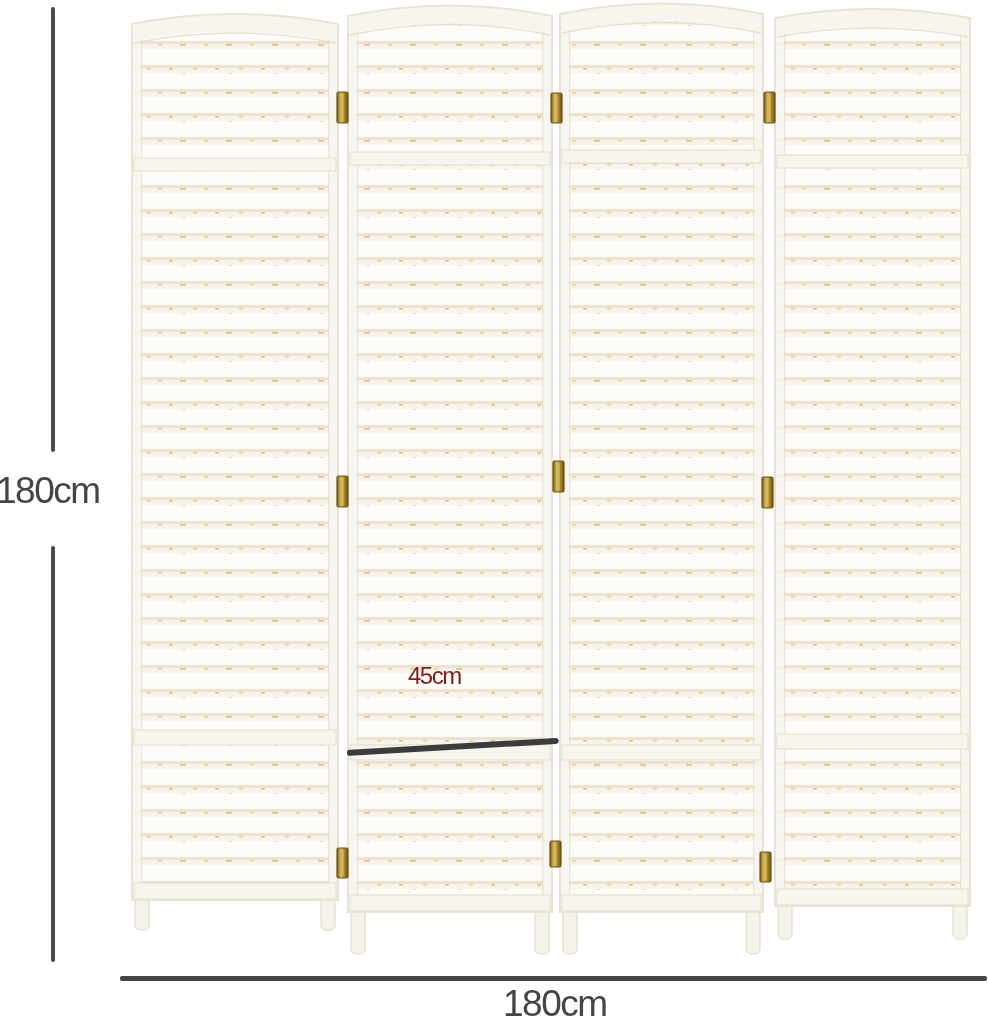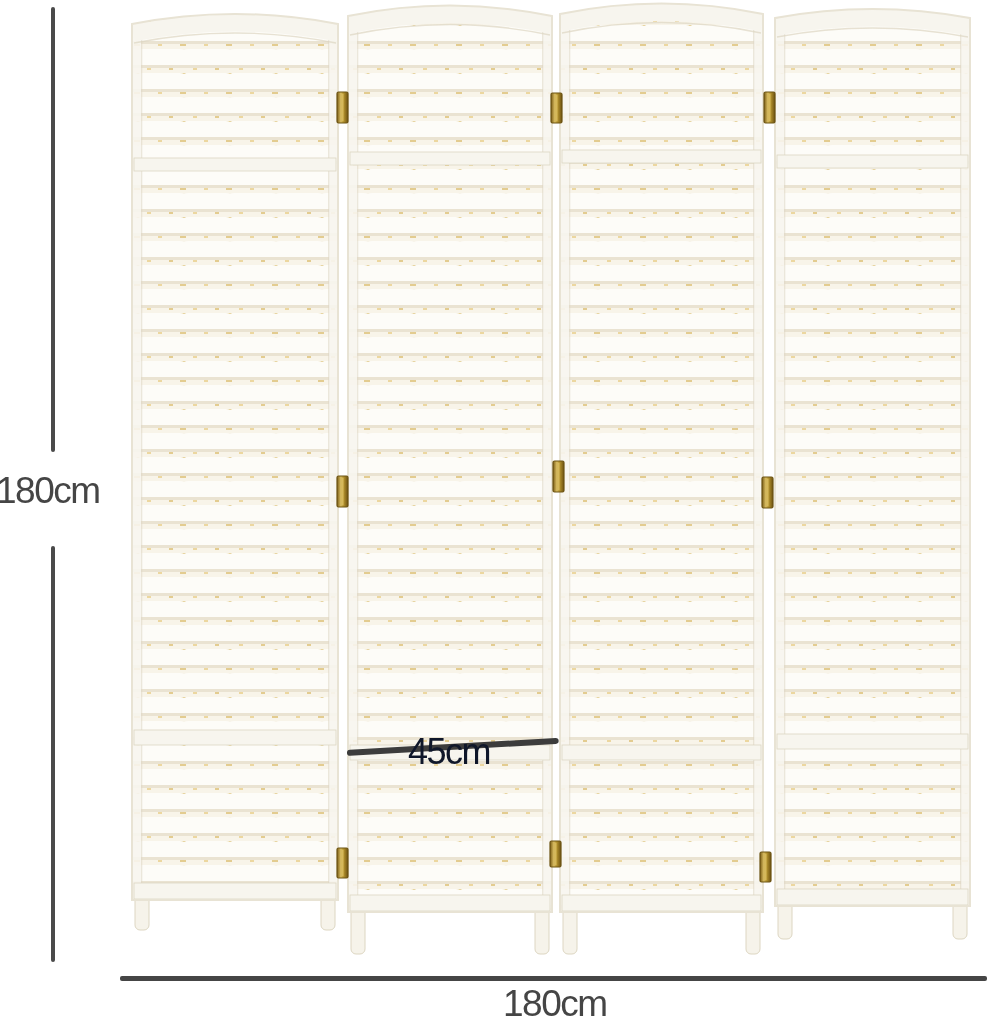--- a/index.html
+++ b/index.html
@@ -26,21 +26,21 @@
   .dim-vline.seg2{top:546px;height:416px;}
   .dim-hline{
     position:absolute;left:120px;top:976px;width:867px;height:5px;background:#454545;border-radius:2px;
   }
   .dim-slant{
     position:absolute;left:347px;top:750px;width:212px;height:6px;background:#3c3c3c;border-radius:3px;
     transform:rotate(-3.3deg);transform-origin:left center;
   }
   .label-height{left:-4px;top:472px;}
   .label-total-width{left:503px;top:985px;}
-  .label-panel-width{left:408px;top:734px;font-size:36px;color:#0f172a;}
+  .label-panel-width{left:408px;top:664px;font-size:24px;color:#7f1d1d;}
 </style>
 </head>
 <body>
 
 <div class="stage">
 
   <div id="divider-holder">
       <svg width="988" height="1020" viewBox="0 0 988 1020" xmlns="http://www.w3.org/2000/svg">
         <defs>
           <pattern id="weave" width="46" height="48" patternUnits="userSpaceOnUse">

